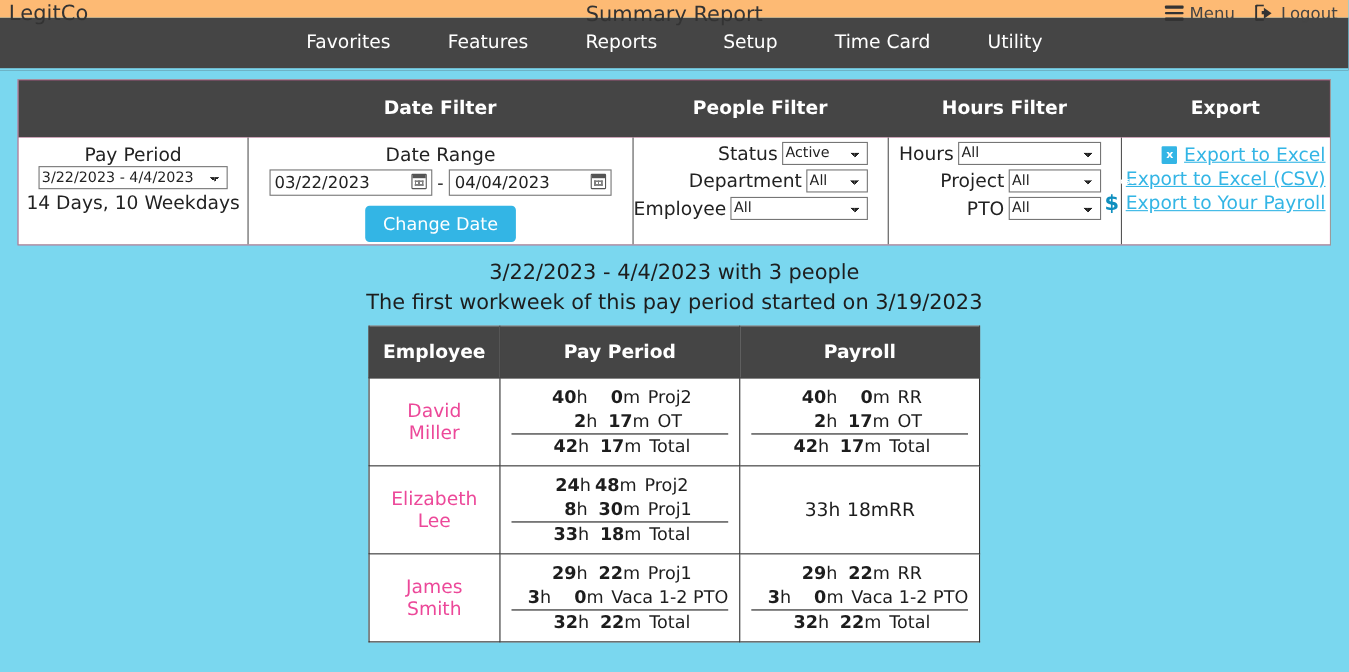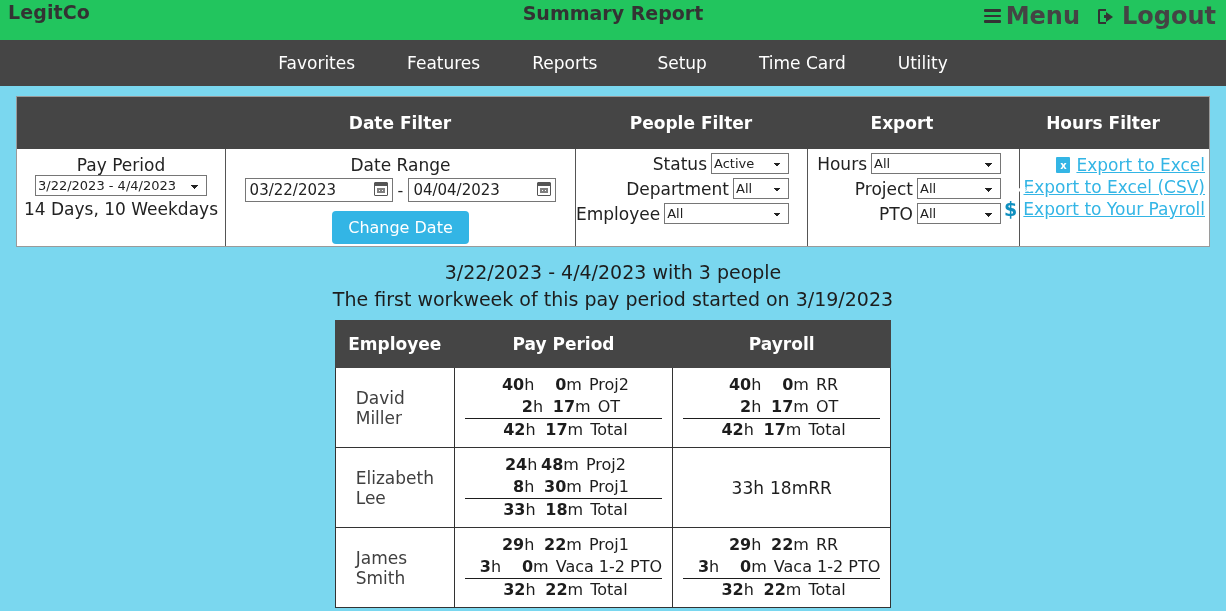--- a/index.html
+++ b/index.html
@@ -7,40 +7,39 @@
     margin: 0; padding: 0;
     width: 1226px; height: 611px;
     overflow: hidden;
     font-family: "DejaVu Sans", "Liberation Sans", sans-serif;
   }
   body { background: #7ad7ef; }
 
   
   .topbar {
     position: relative;
-    height: 40px;
-    background: #22c55e;
+    height: 16px;
+    background: #fdba74;
     color: #333333;
-    font-weight: bold;
   }
   .brand {
     position: absolute; left: 8px; top: 1px;
     font-size: 19px; color: #333;
     letter-spacing: 0.1px;
   }
   .page-title {
     position: absolute; left: 0; right: 0; top: 0;
     text-align: center;
     font-size: 19px; color: #333;
     line-height: 26px;
   }
   .topright {
     position: absolute; right: 10px; top: 2px;
     display: flex; align-items: center; gap: 18px;
-    font-size: 24px; color: #444;
+    font-size: 15px; color: #444;
   }
   .topright .tr-item { display: flex; align-items: center; gap: 5px; cursor: pointer; }
   .hamburger { display: inline-block; width: 17px; }
   .hamburger span {
     display: block; height: 2.6px; background: #333; margin: 3px 0; border-radius: 1px;
   }
   .logout-icon { display:inline-block; width: 19px; height: 17px; position: relative; }
   .logout-icon .box {
     position: absolute; left: 0; top: 1px; width: 8px; height: 15px;
     border: 2.5px solid #333; border-right: none; border-radius: 2px 0 0 2px;
@@ -188,21 +187,21 @@
   table.results th {
     background: #454545; color: #fff; font-size: 17px; font-weight: bold;
     padding: 13px 0; border: 1px solid #454545;
   }
   table.results th.th-emp { width: 110px; }
   table.results th.th-pp  { width: 187px; }
   table.results th.th-pr  { width: 187px; }
   table.results td {
     border: 1px solid #333; vertical-align: middle; padding: 0;
   }
-  .emp-cell { font-size: 17px; color: #404040; padding: 4px 20px; }
+  .emp-cell { font-size: 17px; color: #ec4899; text-align: center; padding: 4px 20px; }
   .lines { padding: 6px 10px 6px 10px; }
   .line {
     display: flex; justify-content: center; align-items: baseline;
     font-size: 16px; color: #1d1d1d; line-height: 22px; white-space: nowrap;
   }
   .line .num { font-weight: bold; text-align: right; }
   .line .hn { min-width: 26px; }
   .line .mn { min-width: 26px; }
   .line .unit { font-weight: normal; }
   .line .tag2 { margin-left: 7px; font-weight: normal; }
@@ -245,22 +244,22 @@
   <div class="nav-item">Utility</div>
 </div>
 
 <div class="panel-wrap">
   <div class="panel">
 
     <div class="panel-head">
       <div class="ph c1"></div>
       <div class="ph c2">Date Filter</div>
       <div class="ph c3">People Filter</div>
+      <div class="ph c4">Hours Filter</div>
       <div class="ph c5">Export</div>
-      <div class="ph c4">Hours Filter</div>
     </div>
 
     <div class="panel-body">
 
       <div class="col c1">
         <div class="blk-title">Pay Period</div>
         <div class="center">
           <select class="pay-period-select">
             <option>3/22/2023 - 4/4/2023</option>
           </select>

